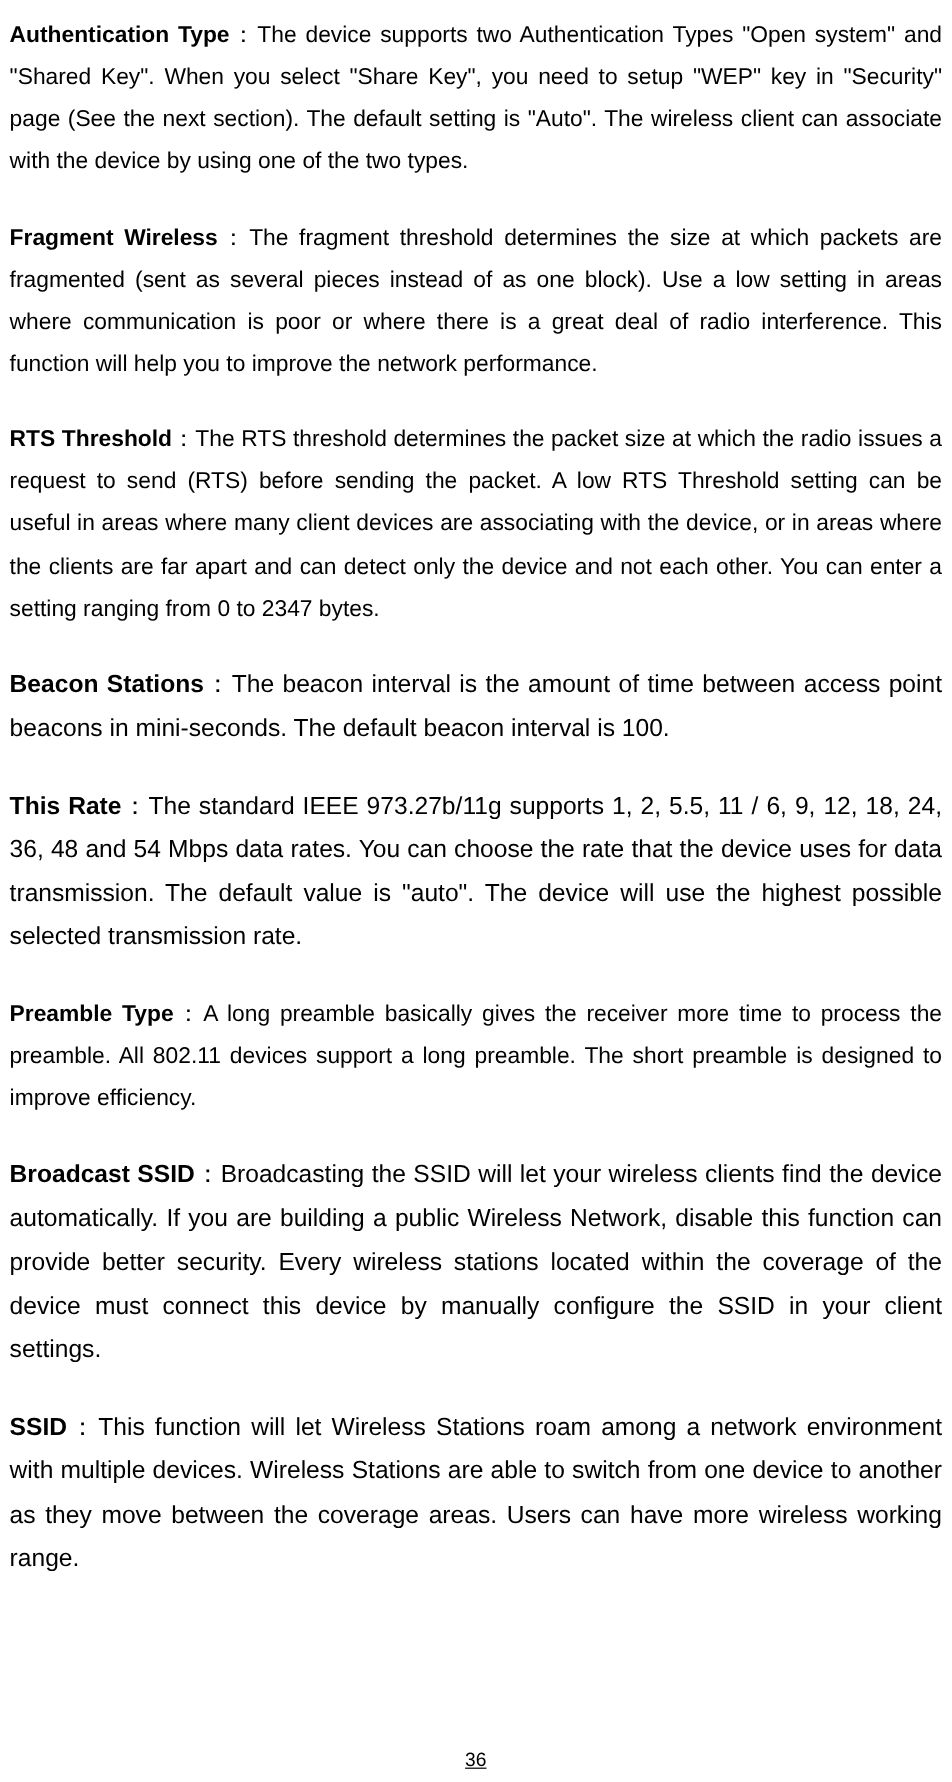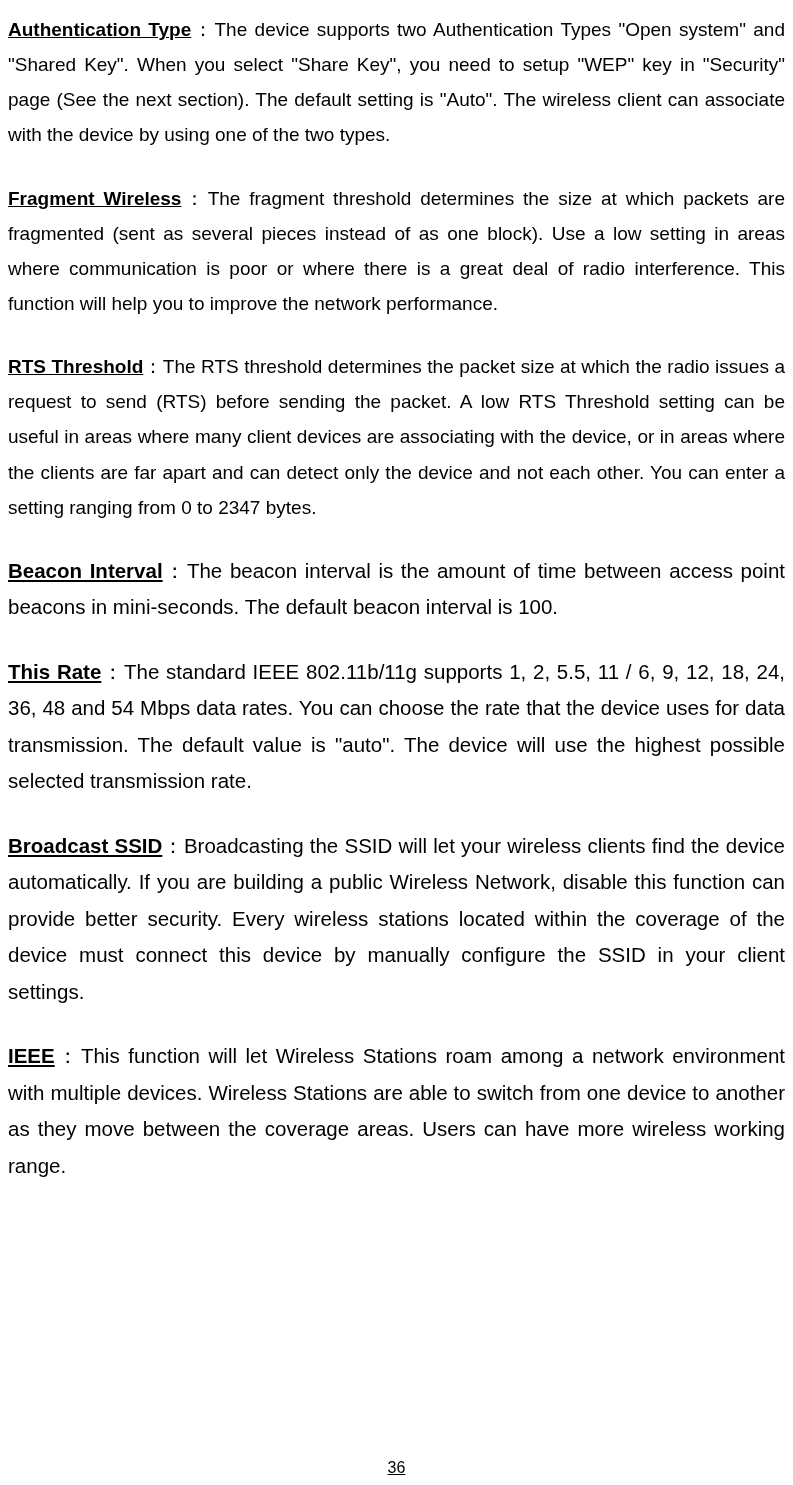--- a/index.html
+++ b/index.html
@@ -18,21 +18,21 @@
   p.entry {
     font-size: 19px;
     line-height: 1.85;
     text-align: justify;
     margin-bottom: 28px;
   }
   p.entry.medium {
     font-size: 20.5px;
     line-height: 1.78;
   }
-  .term { font-weight: bold; text-decoration: underline; }
+  .term { font-weight: bold; }
   .sep { }
   .footer {
     position: absolute;
     bottom: 20px;
     left: 0; right: 0;
     text-align: center;
     font-size: 16px;
     text-decoration: underline;
   }
 </style>
@@ -47,30 +47,33 @@
 
   <p class="entry">
     <span class="term">Fragment Wireless</span><span class="sep">：</span><span>The fragment threshold determines the size at which packets are fragmented (sent as several pieces instead of as one block). Use a low setting in areas where communication is poor or where there is a great deal of radio interference. This function will help you to improve the network performance.</span>
   </p>
 
   <p class="entry">
     <span class="term">RTS Threshold</span><span class="sep">：</span><span>The RTS threshold determines the packet size at which the radio issues a request to send (RTS) before sending the packet. A low RTS Threshold setting can be useful in areas where many client devices are associating with the device, or in areas where the clients are far apart and can detect only the device and not each other. You can enter a setting ranging from 0 to 2347 bytes.</span>
   </p>
 
   <p class="entry medium">
-    <span class="term">Beacon Interval</span><span class="sep">：</span><span>The beacon interval is the amount of time between access point beacons in mini-seconds. The default beacon interval is 100.</span>
+    <span class="term">Beacon Stations</span><span class="sep">：</span><span>The beacon interval is the amount of time between access point beacons in mini-seconds. The default beacon interval is 100.</span>
   </p>
 
   <p class="entry medium">
-    <span class="term">This Rate</span><span class="sep">：</span><span>The standard IEEE 802.11b/11g supports 1, 2, 5.5, 11 / 6, 9, 12, 18, 24, 36, 48 and 54 Mbps data rates. You can choose the rate that the device uses for data transmission. The default value is "auto". The device will use the highest possible selected transmission rate.</span>
+    <span class="term">This Rate</span><span class="sep">：</span><span>The standard IEEE 973.27b/11g supports 1, 2, 5.5, 11 / 6, 9, 12, 18, 24, 36, 48 and 54 Mbps data rates. You can choose the rate that the device uses for data transmission. The default value is "auto". The device will use the highest possible selected transmission rate.</span>
   </p>
 
+  <p class="entry">
+    <span class="term">Preamble Type</span><span class="sep">：</span><span>A long preamble basically gives the receiver more time to process the preamble. All 802.11 devices support a long preamble. The short preamble is designed to improve efficiency.</span>
+  </p>
 
   <p class="entry medium">
     <span class="term">Broadcast SSID</span><span class="sep">：</span><span>Broadcasting the SSID will let your wireless clients find the device automatically. If you are building a public Wireless Network, disable this function can provide better security. Every wireless stations located within the coverage of the device must connect this device by manually configure the SSID in your client settings.</span>
   </p>
 
   <p class="entry medium">
-    <span class="term">IEEE</span><span class="sep">：</span><span>This function will let Wireless Stations roam among a network environment with multiple devices. Wireless Stations are able to switch from one device to another as they move between the coverage areas. Users can have more wireless working range.</span>
+    <span class="term">SSID</span><span class="sep">：</span><span>This function will let Wireless Stations roam among a network environment with multiple devices. Wireless Stations are able to switch from one device to another as they move between the coverage areas. Users can have more wireless working range.</span>
   </p>
 
   <div class="footer">36</div>
 </div>
 
 </body></html>

